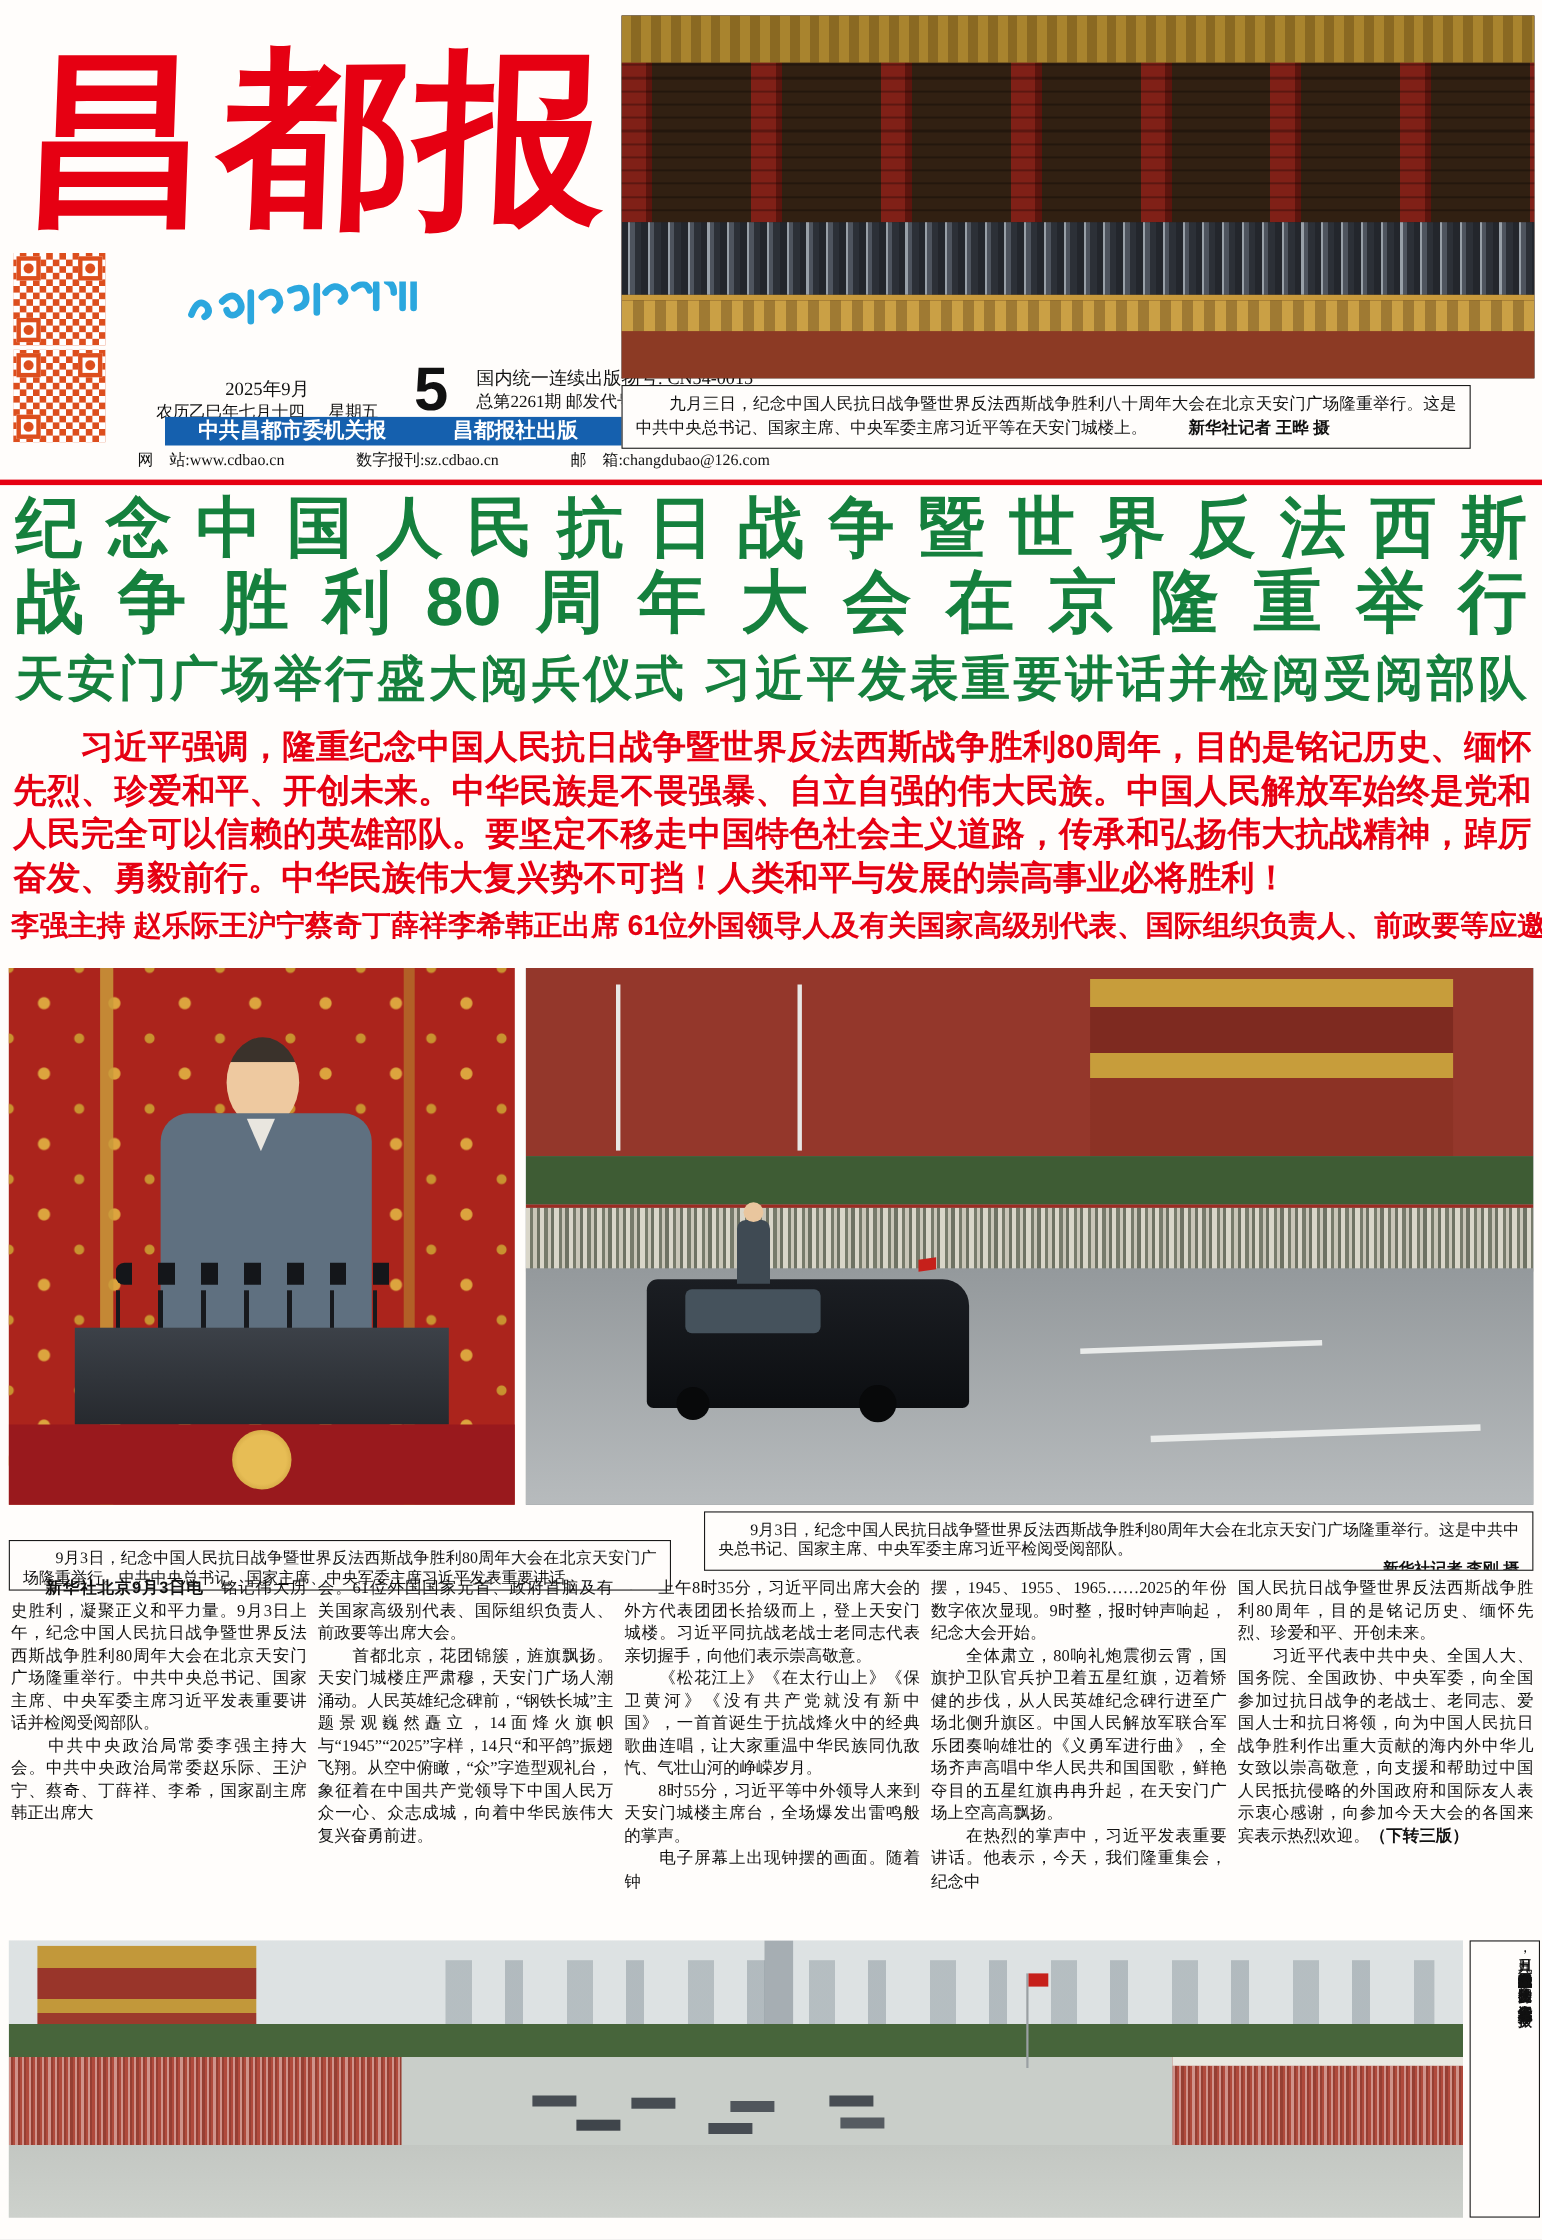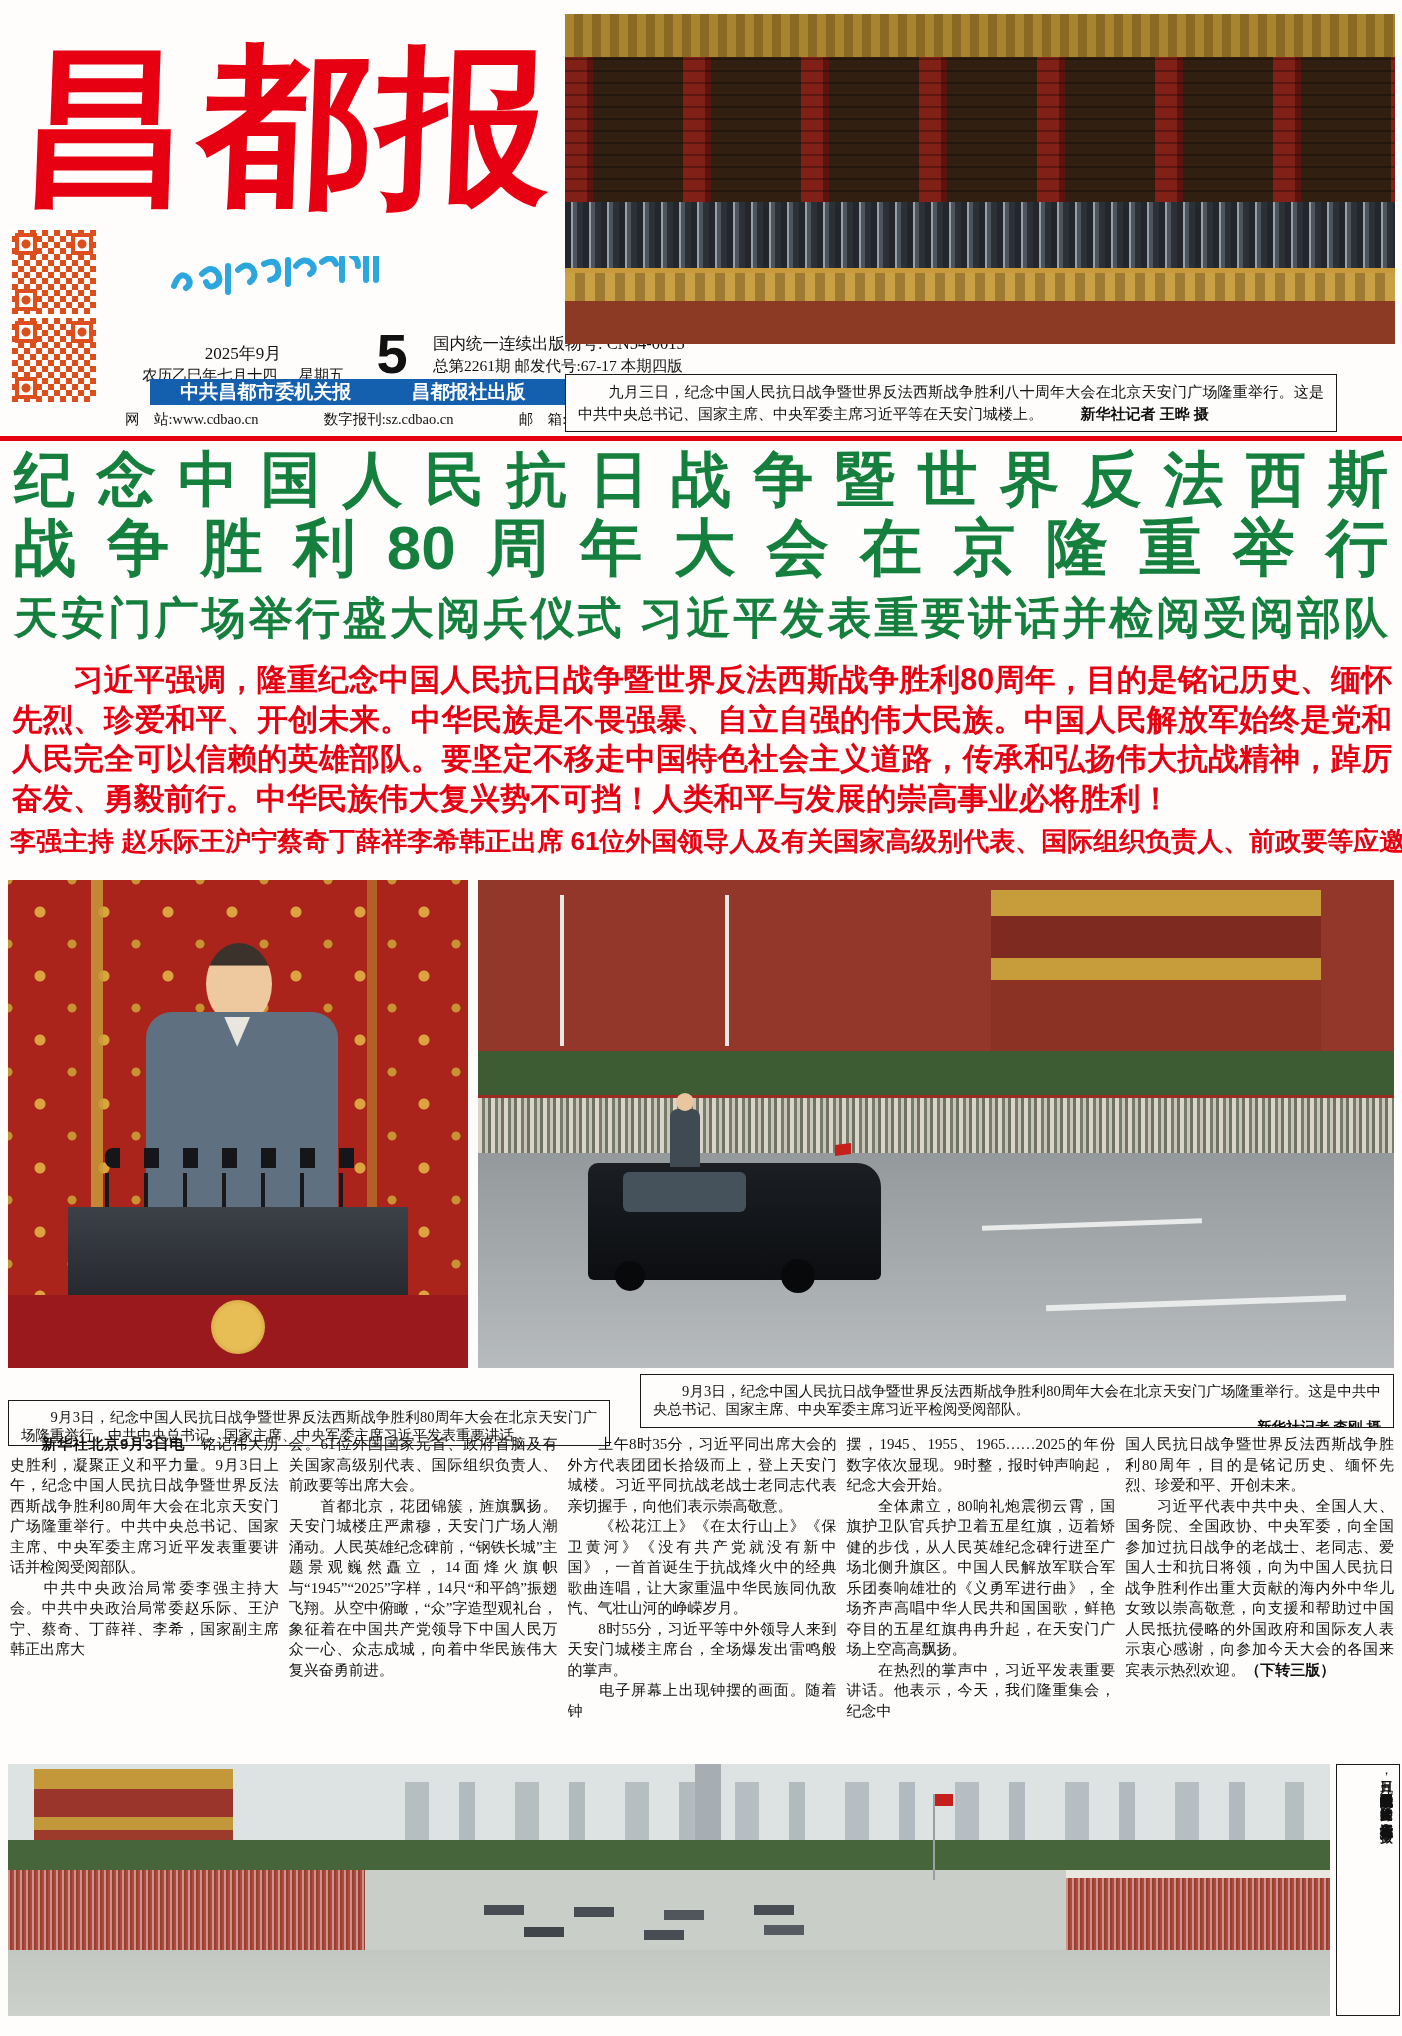--- a/index.html
+++ b/index.html
@@ -102,21 +102,21 @@
      box-shadow:168px 0 0 2px #08090a;}
   .pr-xi{left:21%;top:47%;width:30px;height:58px;border-radius:8px 8px 0 0;background:#3f4a53;}
   .pr-xi::before{content:"";position:absolute;left:6px;top:-16px;width:18px;height:18px;
      border-radius:50%;background:#e9c69e;}
   .pr-flag{left:39%;top:54%;width:16px;height:11px;background:#c6201b;transform:skewY(-8deg);}
 
   
   .capbox{border:1px solid #1a1a1a;background:#fffdfb;box-sizing:border-box;
      font-size:14.5px;line-height:18px;padding:7px 12px;text-align:justify;overflow:hidden;}
   .capbox .credit{font-family:"Liberation Sans",sans-serif;font-weight:700;}
-  .cap-top{left:565px;top:350px;width:772px;height:58px;font-size:15px;line-height:21px;margin-top:24px;}
+  .cap-top{left:565px;top:350px;width:772px;height:58px;font-size:15px;line-height:21px;}
   .cap-top .credit{margin-left:2.5em;}
   .cap-left{left:8px;top:1400px;width:602px;height:46px;}
   .cap-right{left:640px;top:1374px;width:754px;height:54px;}
   .credit-line{display:block;text-align:right;font-family:"Liberation Sans",sans-serif;font-weight:700;}
 
   
   .article{left:10px;top:1434px;width:1384px;height:330px;display:flex;gap:10px;overflow:hidden;}
   .col{flex:1;font-size:15px;line-height:20.5px;text-align:justify;white-space:pre-line;overflow:hidden;}
   .dateline{font-family:"Liberation Sans",sans-serif;font-weight:700;}
   .turn{font-weight:700;}

